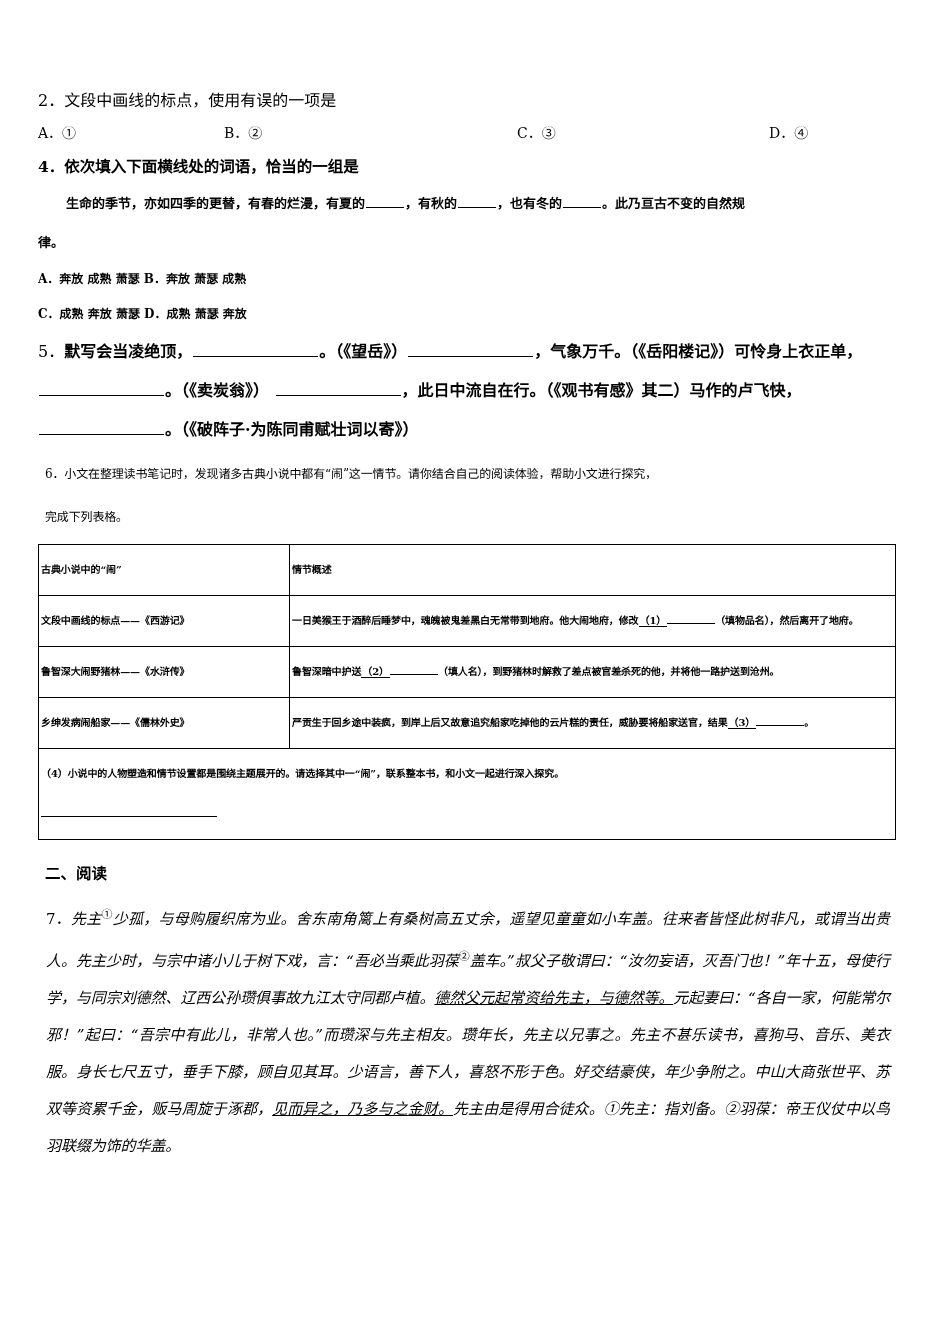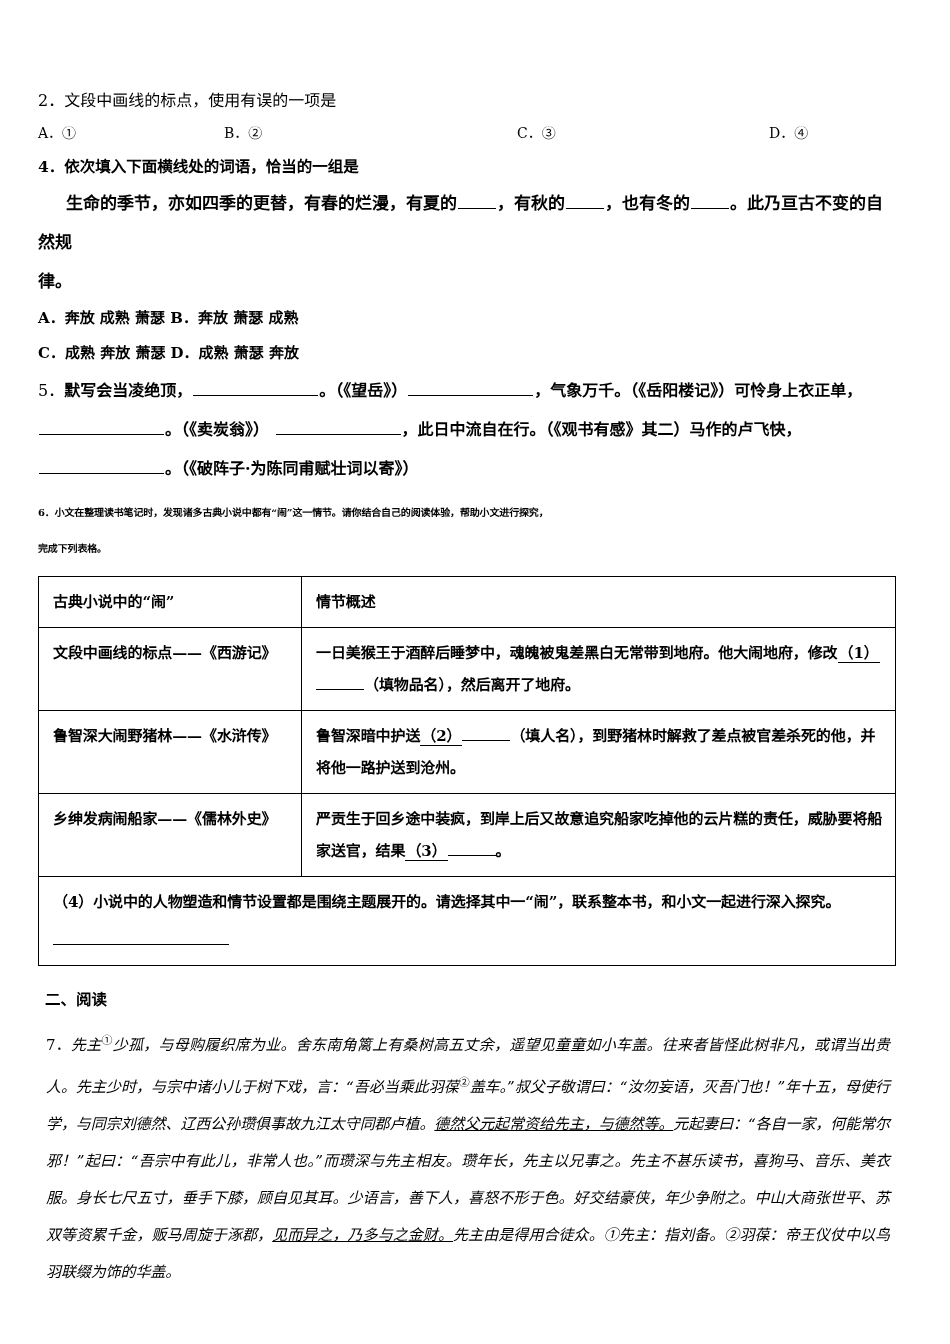--- a/index.html
+++ b/index.html
@@ -58,28 +58,28 @@
 
   
   .q4-stem {
     font-weight: bold;
     font-size: 15.5px;
     line-height: 34px;
     margin: 0;
   }
   .q4-body {
     font-weight: bold;
-    font-size: 17px;
+    font-size: 13px;
     line-height: 39px;
     margin: 0;
     text-indent: 28px;
   }
   .q4-choice {
     font-weight: bold;
-    font-size: 15px;
+    font-size: 12px;
     line-height: 35px;
     margin: 0;
     white-space: nowrap;
   }
 
   
   .q5 {
     font-weight: bold;
     font-size: 16px;
     line-height: 39px;
@@ -92,39 +92,39 @@
     border-bottom: 1.4px solid #000;
     vertical-align: baseline;
     height: 15px;
     margin: 0 1px;
   }
   .blank-lg { width: 125px; }
   .blank-sm { width: 38px; }
 
   
   .q6-stem {
-    font-weight: bold;
-    font-size: 10px;
+    font-weight: normal;
+    font-size: 12px;
     line-height: 36px;
-    margin: 0;
+    margin: 7px;
     letter-spacing: -0.15px;
   }
 
   
   table.puzzle {
     border-collapse: collapse;
     width: 858px;
     margin-top: 9px;
     table-layout: fixed;
   }
   table.puzzle td {
     border: 1.3px solid #000;
-    padding: 9px 10px 9px 14px;
+    padding: 9px 10px 9px 2px;
     vertical-align: top;
-    font-size: 15px;
+    font-size: 10px;
     font-weight: bold;
     line-height: 32px;
     letter-spacing: -0.1px;
   }
   td.col1 { width: 238px; }
   td.col2 { width: auto; }
   td.fullrow { }
 
   
   .tblank {

